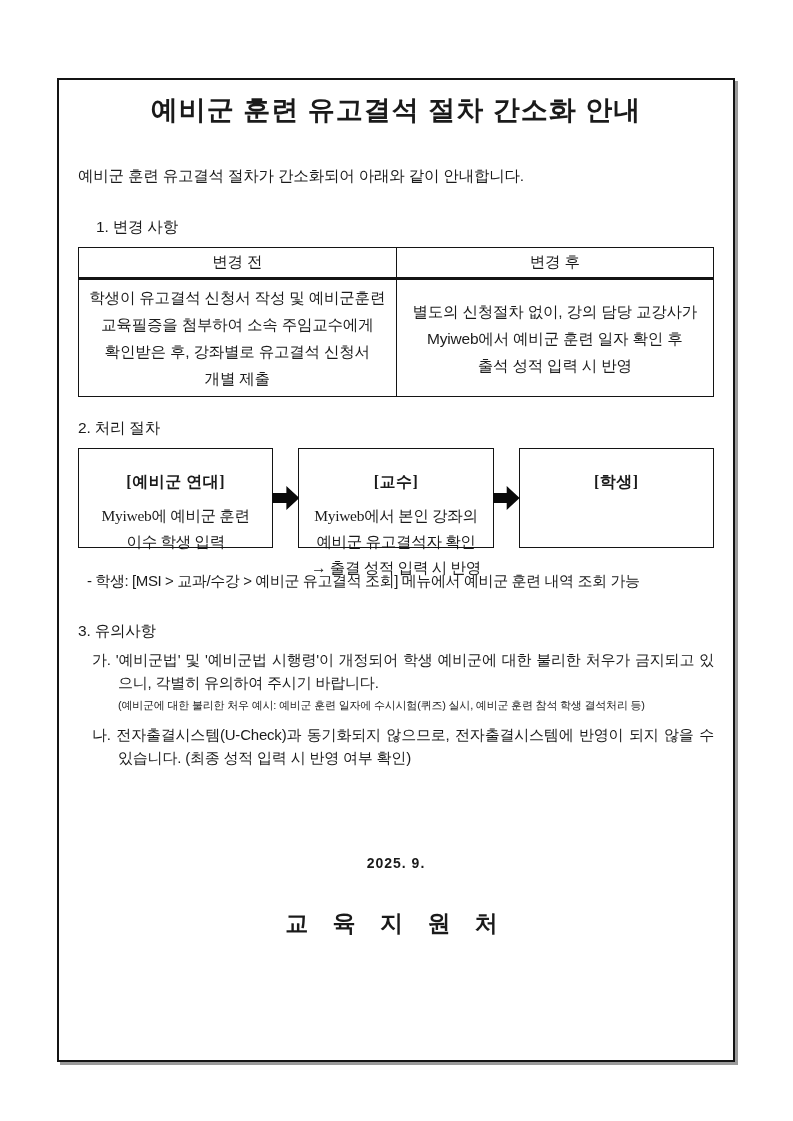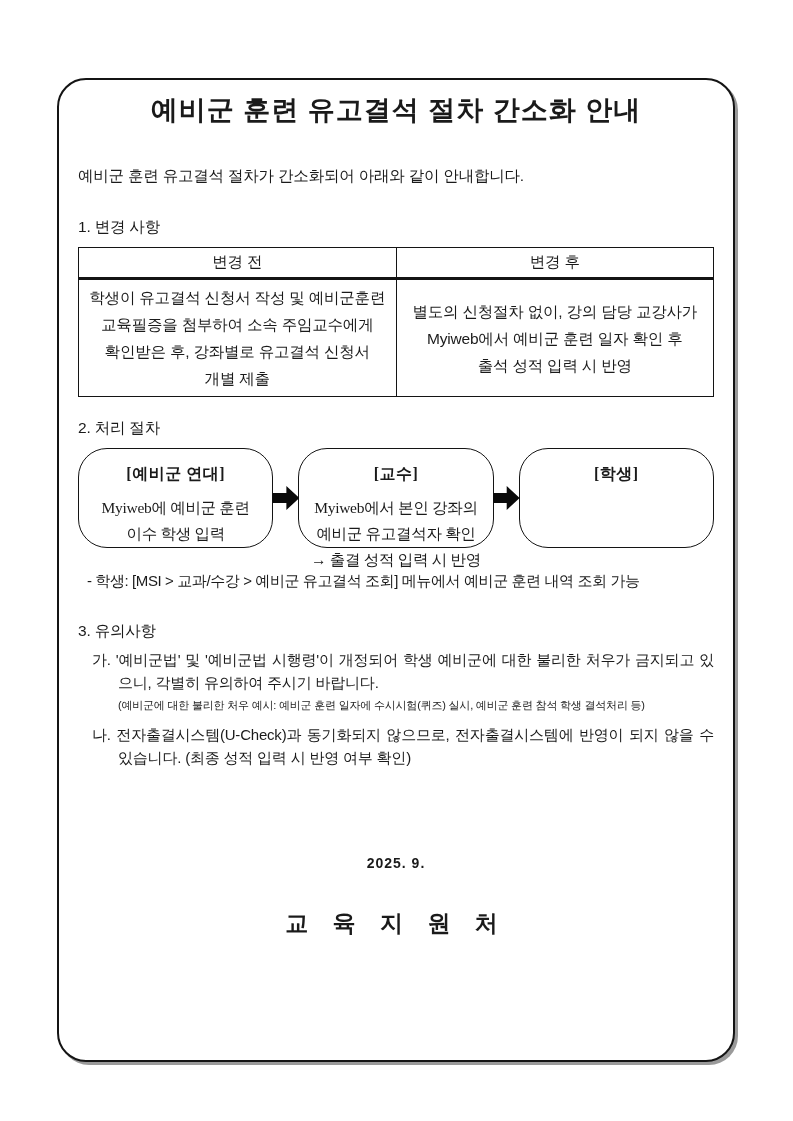--- a/index.html
+++ b/index.html
@@ -1,15 +1,15 @@
 <!DOCTYPE html>
 <html lang="ko"><head>
 <meta charset="utf-8">
 <style>
-  * { margin: 0; padding: 0; box-sizing: border-box; border-radius: 29px; }
+  * { margin: 0; padding: 0; box-sizing: border-box; }
   html, body {
     width: 793px; height: 1121px;
     background: #ffffff;
     font-family: "Liberation Sans", "DejaVu Sans", sans-serif;
     color: #1a1a1a;
   }
   .page-frame {
     position: absolute;
     left: 57px; top: 78px;
     width: 678px; height: 984px;
@@ -29,21 +29,21 @@
   }
   .intro {
     margin-top: 38px;
     font-size: 15.5px;
     letter-spacing: -0.2px;
   }
   .section-heading {
     font-size: 15.5px;
     letter-spacing: -0.2px;
   }
-  .s1-heading { margin-top: 30px; }
+  .s1-heading { margin-top: 30px; margin-left: 18px; }
   .change-table {
     margin-top: 9px;
     width: 100%;
     border-collapse: collapse;
     table-layout: fixed;
   }
   .change-table th, .change-table td {
     border: 1.8px solid #141414;
     font-size: 15.5px;
     text-align: center;
@@ -65,21 +65,21 @@
   .flow-row {
     margin-top: 9px;
     display: flex;
     justify-content: space-between;
     align-items: stretch;
     height: 100px;
   }
   .flow-box {
     width: 197px;
     border: 1.8px solid #141414;
-    padding-top: 15px;
+    padding-top: 23px;
     text-align: center;
     font-family: "Liberation Serif", "DejaVu Serif", serif;
   }
   .flow-box .box-title {
     font-weight: bold;
     font-size: 16px;
     letter-spacing: 0.5px;
   }
   .flow-box .box-body {
     margin-top: 10px;

